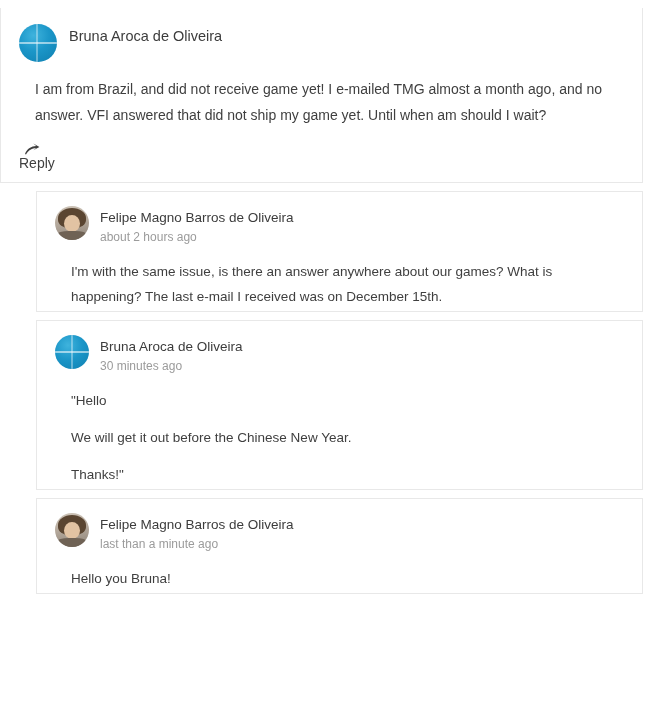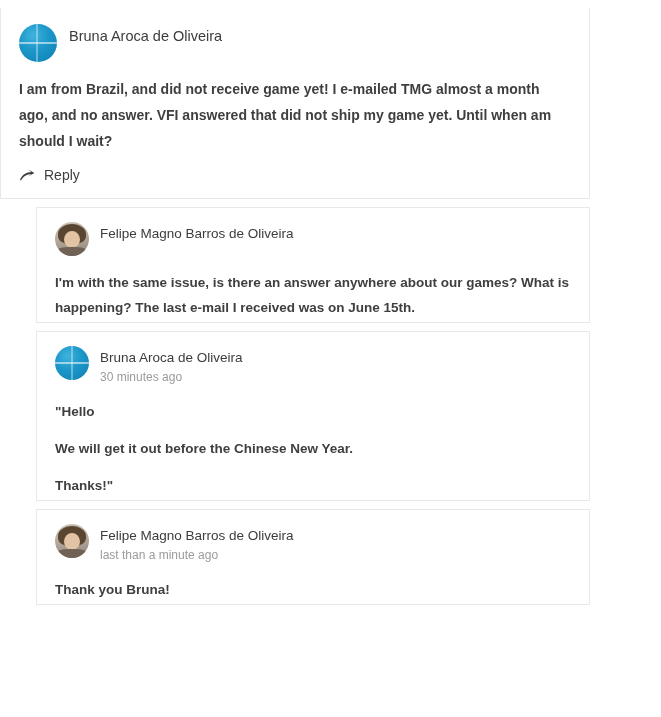--- a/index.html
+++ b/index.html
@@ -10,21 +10,21 @@
     font-family: "Liberation Sans", sans-serif;
   }
   body {
     width: 661px;
     height: 717px;
     overflow: hidden;
     color: #333333;
   }
 
   .thread {
-    width: 590px;
+    width: 643px;
     padding: 0;
   }
 
   .root-card {
     border: 1px solid #e8e8e8;
     border-top: none;
     margin: 0 0 8px 0;
     padding: 16px 18px 12px 18px;
   }
 
@@ -120,39 +120,39 @@
   .timestamp {
     font-size: 12px;
     color: #9b9b9b;
     line-height: 1.3;
   }
 
   .body-text {
     font-size: 14px;
     line-height: 26px;
     color: #3f3f3f;
-    margin: 14px 0 0 0;
-    font-weight: bold;
+    margin: 14px 0 0 16px;
   }
   .reply-card .body-text {
     font-size: 13.5px;
     line-height: 25px;
   }
   .body-text p {
     margin: 0 0 12px 0;
   }
   .body-text p:last-child { margin-bottom: 0; }
 
   .reply-action {
     display: inline-flex;
     align-items: center;
     margin-top: 14px;
     cursor: pointer;
     color: #3f3f3f;
     font-size: 14px;
+    flex-direction: column;
   }
   .reply-action .arrow-icon {
     display: inline-block;
     width: 16px;
     height: 14px;
     margin-right: 9px;
     position: relative;
     top: 1px;
   }
   .reply-action svg { display: block; }
@@ -189,24 +189,25 @@
 
   <div class="reply-card">
     <div class="cmt-head">
       <div class="avatar small avatar-photo">
         <span class="hair"></span>
         <span class="face"></span>
         <span class="body"></span>
       </div>
       <div class="meta">
         <div class="author">Felipe Magno Barros de Oliveira</div>
-      </div>
-    </div>
-    <div class="body-text">
-      <p>I'm with the same issue, is there an answer anywhere about our games? What is happening? The last e-mail I received was on June 15th.</p>
+        <div class="timestamp">about 2 hours ago</div>
+      </div>
+    </div>
+    <div class="body-text">
+      <p>I'm with the same issue, is there an answer anywhere about our games? What is happening? The last e-mail I received was on December 15th.</p>
     </div>
   </div>
 
   <div class="reply-card">
     <div class="cmt-head">
       <div class="avatar small avatar-globe"></div>
       <div class="meta">
         <div class="author">Bruna Aroca de Oliveira</div>
         <div class="timestamp">30 minutes ago</div>
       </div>
@@ -224,17 +225,17 @@
         <span class="hair"></span>
         <span class="face"></span>
         <span class="body"></span>
       </div>
       <div class="meta">
         <div class="author">Felipe Magno Barros de Oliveira</div>
         <div class="timestamp">last than a minute ago</div>
       </div>
     </div>
     <div class="body-text">
-      <p>Thank you Bruna!</p>
+      <p>Hello you Bruna!</p>
     </div>
   </div>
 
 </div>
 
 </body></html>

